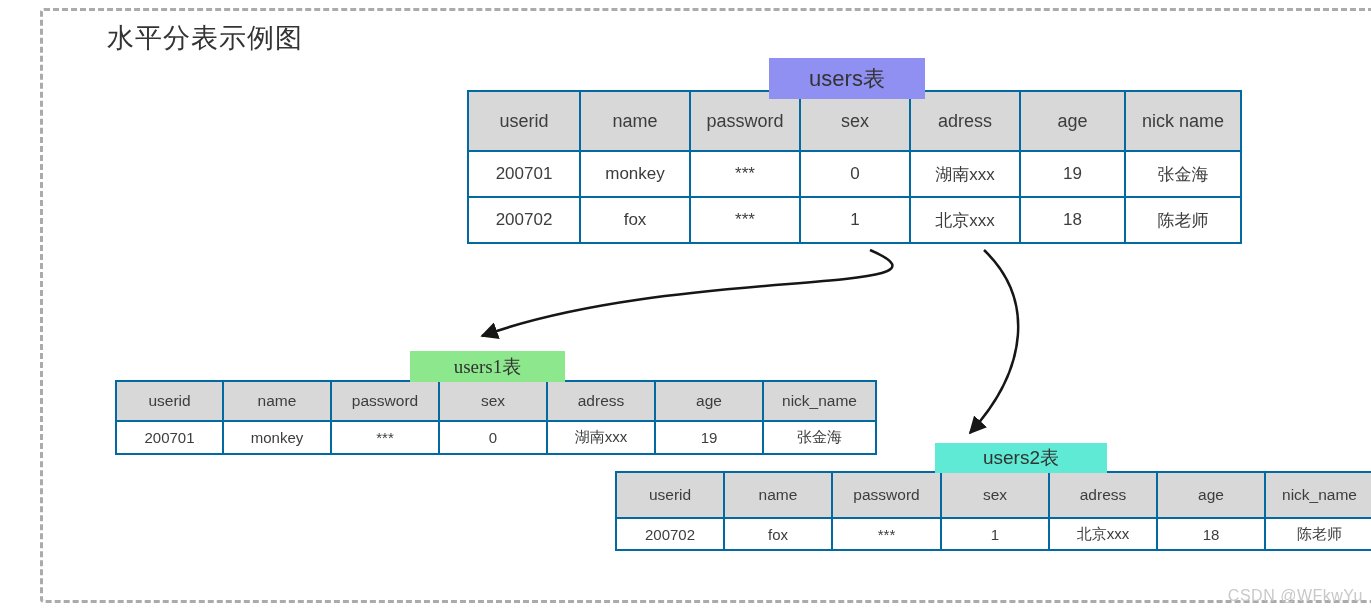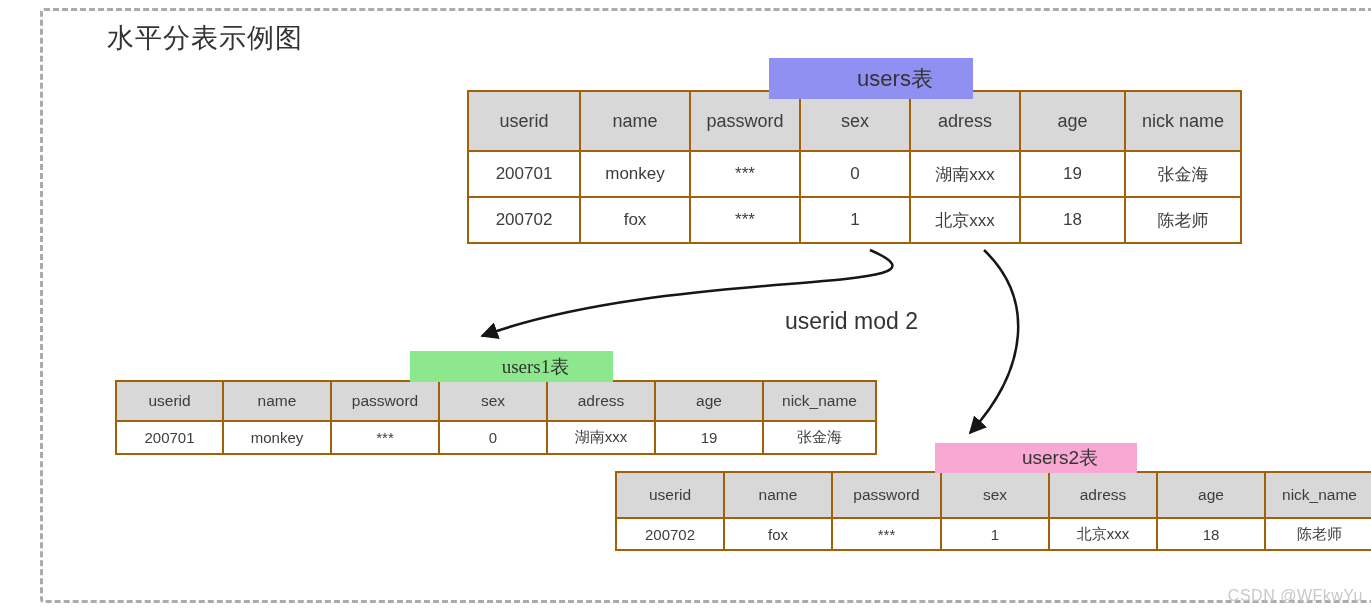--- a/index.html
+++ b/index.html
@@ -31,21 +31,21 @@
     letter-spacing: 1px;
   }
   
   table.tbl {
     position: absolute;
     border-collapse: collapse;
     table-layout: fixed;
     background: #ffffff;
   }
   table.tbl th, table.tbl td {
-    border: 2px solid #a16207;
+    border: 2px solid #0369a1;
     text-align: center;
     vertical-align: middle;
     color: #3d3d3d;
     font-weight: normal;
     padding: 0;
     overflow: hidden;
     white-space: nowrap;
   }
   table.tbl th { background: #d8d8d8; }
   table.main { left: 435px; top: 90px; width: 773px; }
@@ -58,25 +58,24 @@
   table.sub2 th { height: 44px; font-size: 15.5px; }
   table.sub2 td { height: 30px; font-size: 15px; }
   
   .tbl-label {
     position: absolute;
     display: flex;
     align-items: center;
     justify-content: center;
     color: #333333;
     z-index: 3;
-    padding-left: 48px;
   }
   .label-users  { left: 737px; top: 58px;  width: 156px; height: 41px; font-size: 22px; background: #9090f2; }
   .label-users1 { left: 378px; top: 351px; width: 155px; height: 31px; font-size: 19px; background: #8de88d; font-family: Liberation Serif, serif; }
-  .label-users2 { left: 903px; top: 443px; width: 154px; height: 30px; font-size: 19px; background: #f9a8d4; }
+  .label-users2 { left: 903px; top: 443px; width: 172px; height: 30px; font-size: 19px; background: #5eead4; }
   .mod-label {
     position: absolute;
     left: 753px; top: 308px;
     font-size: 23px;
     color: #333333;
   }
   .arrow-layer {
     position: absolute;
     left: 0; top: 0;
     width: 1371px; height: 611px;
@@ -148,21 +147,20 @@
         <td>fox</td>
         <td>***</td>
         <td>1</td>
         <td>北京xxx</td>
         <td>18</td>
         <td>陈老师</td>
       </tr>
     </tbody>
   </table>
 
-  <div class="mod-label">userid mod 2</div>
 
   <div class="tbl-label label-users1">users1表</div>
 
   <table class="tbl sub1">
     <colgroup>
       <col style="width:107px">
         <col style="width:108px">
         <col style="width:108px">
         <col style="width:108px">
       <col style="width:108px">

